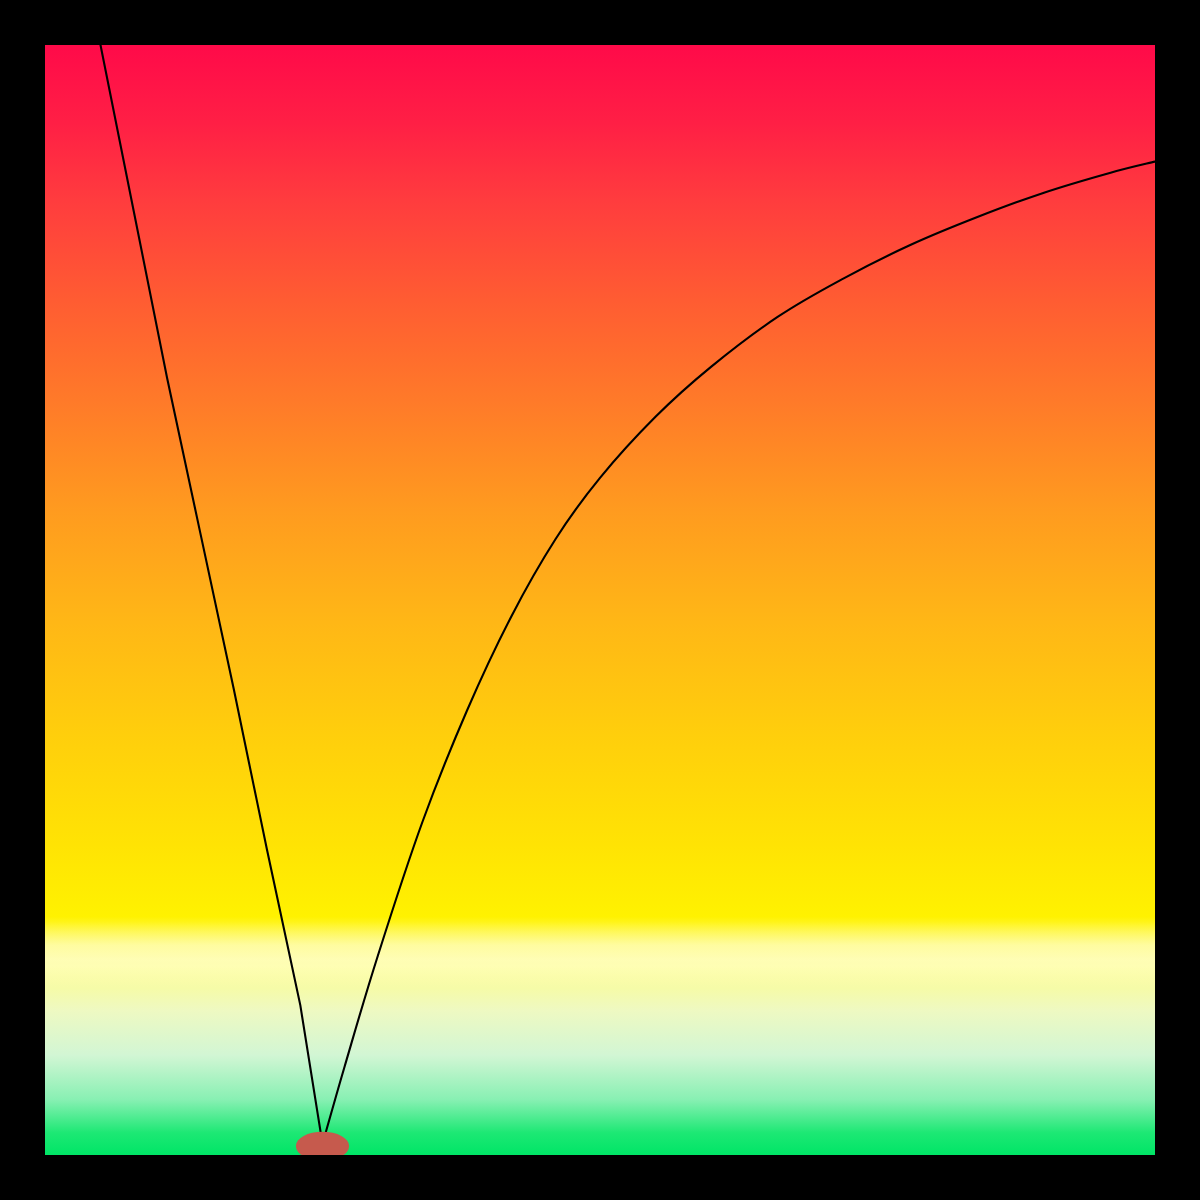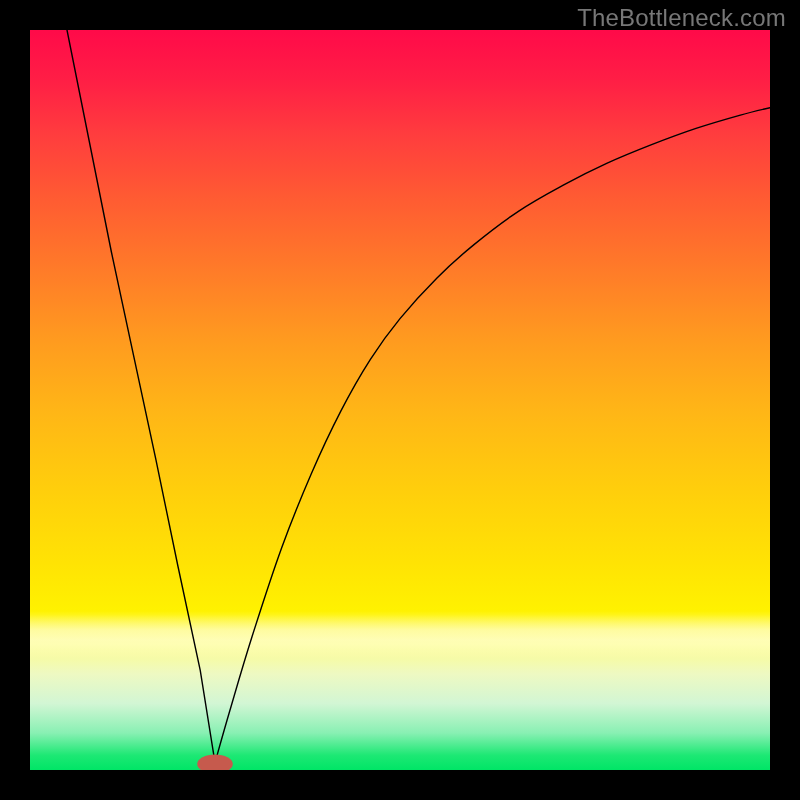--- a/index.html
+++ b/index.html
@@ -89,21 +89,20 @@
   }
   .marker {
     fill: #c65a4d;
     stroke: none;
   }
 </style>
 </head>
 <body>
 
 <div class="frame">
-  <div class="watermark">TheBottleneck.com</div>
 
   <div class="plot">
     <div class="gradient"></div>
     <div class="pale-band"></div>
 
     <svg class="curve" viewBox="0 0 100 100" preserveAspectRatio="none">
       <path id="path-left" d="M 5.000 0.000 L 8.000 15.000 L 11.000 30.000 L 14.000 44.000 L 17.000 58.000 L 20.000 72.500 L 23.000 86.500 L 25.000 99.000"></path>
       <path id="path-right" d="M 25.000 99.000 C 25.360 97.740, 26.100 95.060, 27.000 92.000 C 27.900 88.940, 28.740 85.960, 30.000 82.000 C 31.260 78.040, 32.560 73.960, 34.000 70.000 C 35.440 66.040, 36.560 63.330, 38.000 60.000 C 39.440 56.670, 40.560 54.290, 42.000 51.500 C 43.440 48.710, 44.560 46.750, 46.000 44.500 C 47.440 42.250, 48.380 40.980, 50.000 39.000 C 51.620 37.020, 53.200 35.300, 55.000 33.500 C 56.800 31.700, 58.020 30.620, 60.000 29.000 C 61.980 27.380, 63.840 25.940, 66.000 24.500 C 68.160 23.060, 69.840 22.170, 72.000 21.000 C 74.160 19.830, 75.840 18.990, 78.000 18.000 C 80.160 17.010, 81.840 16.346, 84.000 15.500 C 86.160 14.654, 87.840 14.020, 90.000 13.300 C 92.160 12.580, 94.200 12.004, 96.000 11.500 C 97.800 10.996, 99.280 10.680, 100.000 10.500"></path>
       <ellipse id="optimum-marker" class="marker" cx="25.000" cy="99.200" rx="2.4" ry="1.3" fill="#c65a4d"></ellipse>
     </svg>

